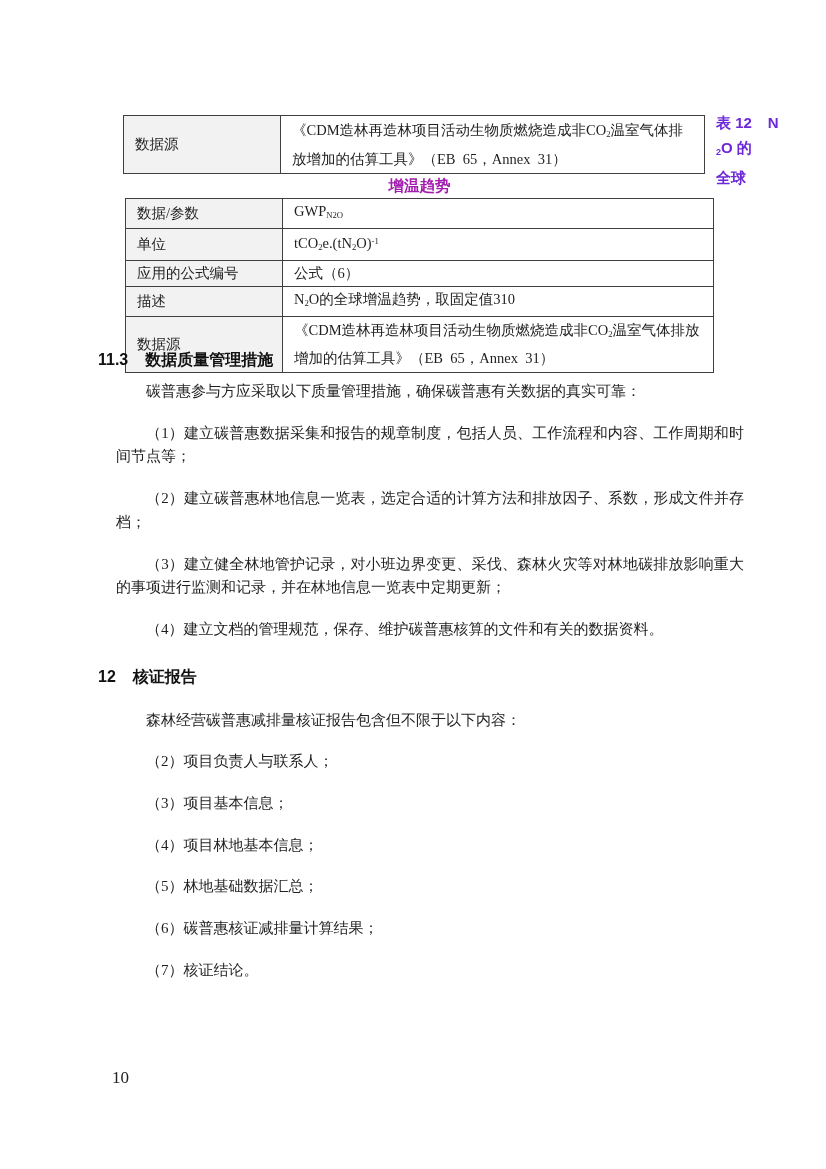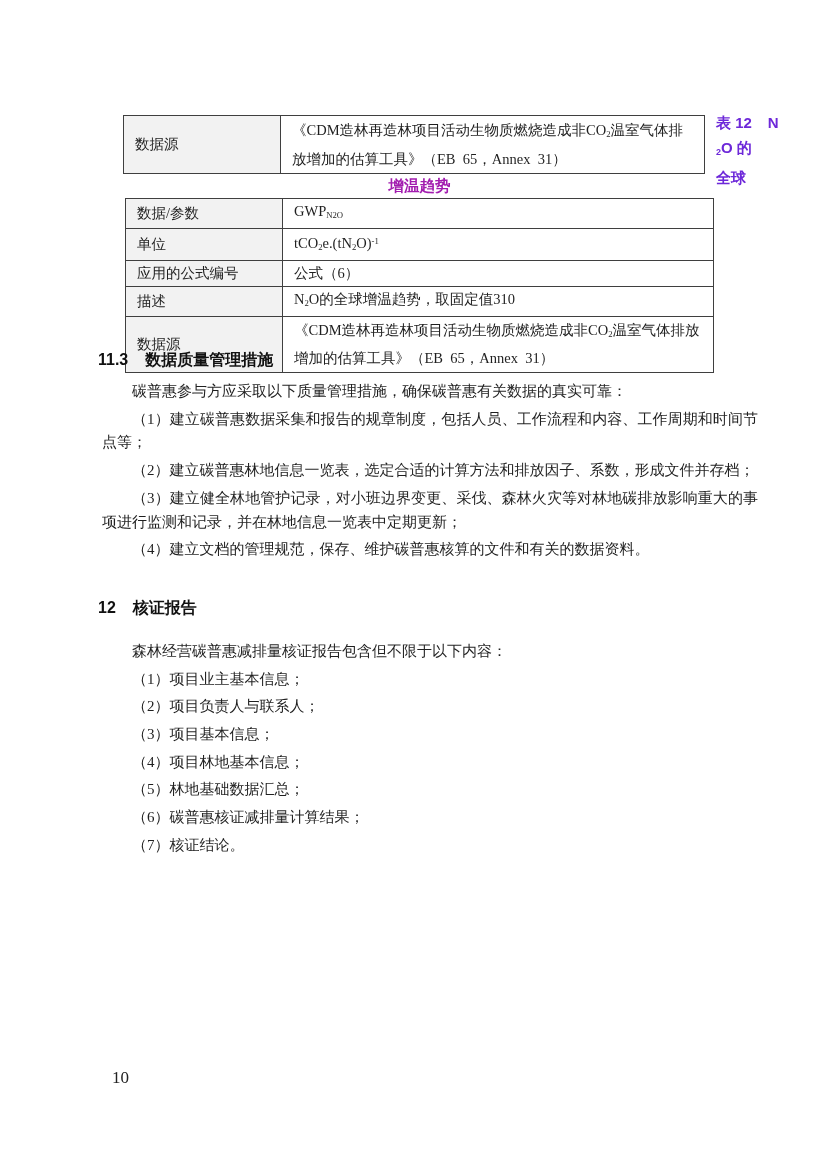--- a/index.html
+++ b/index.html
@@ -85,22 +85,22 @@
   .sec-heading {
     font-family: "Liberation Sans", "DejaVu Sans", sans-serif;
     font-weight: bold;
     font-size: 16px;
     line-height: 23px;
     text-align: left;
     color: #111;
     margin: 0;
   }
   .sec-heading .sec-num { display: inline-block; margin-right: 17px; }
-  .sec-heading.h12 { margin-top: 34px; }
-  p.para { margin: 4px; text-indent: 2em; }
+  .sec-heading.h12 { margin-top: 23px; }
+  p.para { margin: 18px; text-indent: 2em; }
   p.para.first { margin-top: 9px; }
   p.para.intro12 { margin-top: 21px; }
 
   
   .page-number {
     position: absolute;
     left: 112px;
     top: 1068px;
     font-size: 17px;
     color: #222;
@@ -156,21 +156,20 @@
   <div class="content">
     <h3 class="sec-heading"><span class="sec-num">11.3</span><span>数据质量管理措施</span></h3>
     <p class="para first">碳普惠参与方应采取以下质量管理措施，确保碳普惠有关数据的真实可靠：</p>
     <p class="para">（1）建立碳普惠数据采集和报告的规章制度，包括人员、工作流程和内容、工作周期和时间节点等；</p>
     <p class="para">（2）建立碳普惠林地信息一览表，选定合适的计算方法和排放因子、系数，形成文件并存档；</p>
     <p class="para">（3）建立健全林地管护记录，对小班边界变更、采伐、森林火灾等对林地碳排放影响重大的事项进行监测和记录，并在林地信息一览表中定期更新；</p>
     <p class="para">（4）建立文档的管理规范，保存、维护碳普惠核算的文件和有关的数据资料。</p>
 
     <h3 class="sec-heading h12"><span class="sec-num">12</span><span>核证报告</span></h3>
     <p class="para intro12">森林经营碳普惠减排量核证报告包含但不限于以下内容：</p>
-    <p class="para">（1）项目业主基本信息；</p>
     <p class="para">（2）项目负责人与联系人；</p>
     <p class="para">（3）项目基本信息；</p>
     <p class="para">（4）项目林地基本信息；</p>
     <p class="para">（5）林地基础数据汇总；</p>
     <p class="para">（6）碳普惠核证减排量计算结果；</p>
     <p class="para">（7）核证结论。</p>
   </div>
 
   <div class="page-number">10</div>
 

